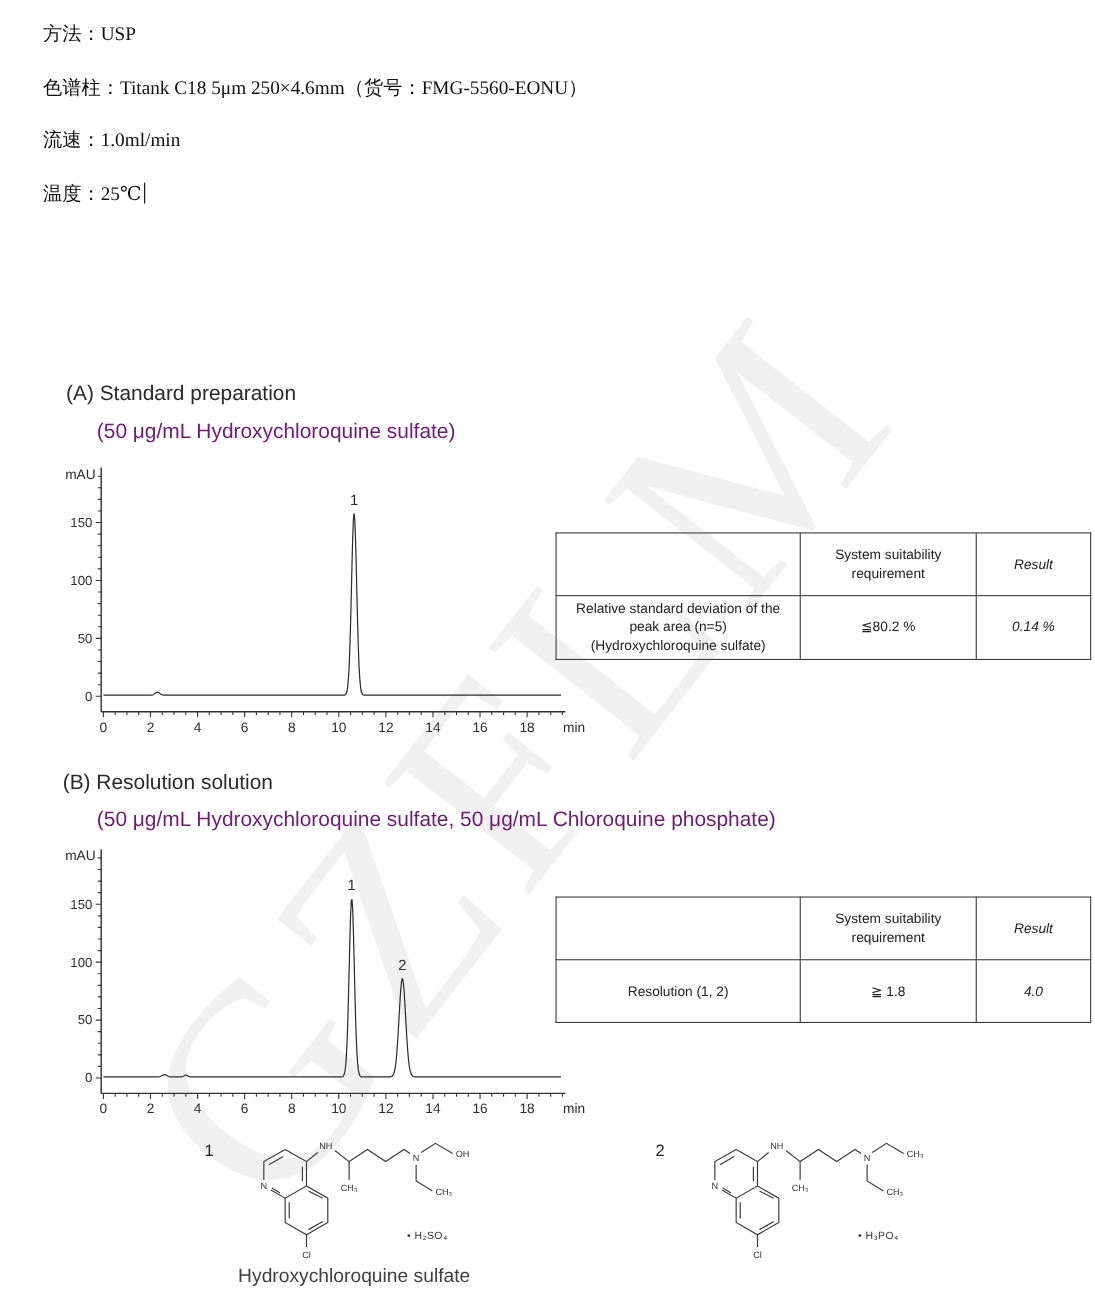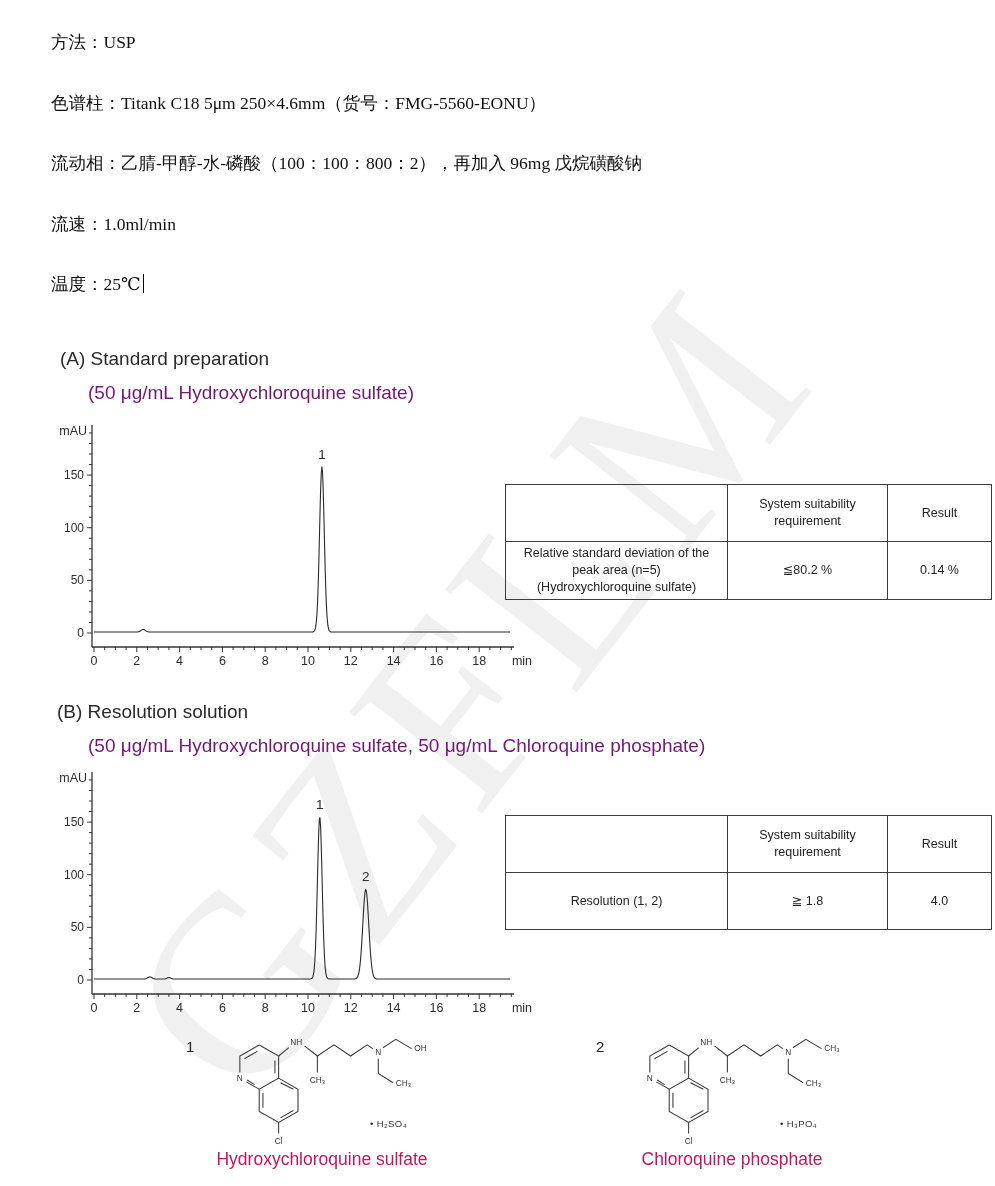--- a/index.html
+++ b/index.html
@@ -14,67 +14,66 @@
     font-family:"Liberation Serif","DejaVu Serif",serif;
     font-size:255px; letter-spacing:14px; color:#f0f0f0;
     white-space:nowrap; user-select:none;
   }
   
   .method-block {
     position:absolute; left:35px; top:4px;
     font-family:"Liberation Serif","DejaVu Serif",serif;
     font-size:17.5px; color:#101010;
   }
-  .method-block p { margin:16px; line-height:44.5px; white-space:pre-wrap; }
+  .method-block p { margin:4px; line-height:44.5px; white-space:pre-wrap; }
   .caret { display:inline-block; width:1.5px; height:19px; background:#000;
     margin-left:2px; vertical-align:-3px; }
   
   .sec-title { position:absolute; font-size:19px; color:#2a2a2a; }
   .sec-sub   { position:absolute; font-size:19px; color:#701a75; }
   
   .chrom { position:absolute; left:52px; width:490px; height:252px; }
   
   .suit-table {
     position:absolute; left:505px; width:437px;
     border-collapse:collapse; table-layout:fixed;
     font-size:12.5px; color:#222; text-align:center; background:transparent;
   }
   .suit-table th, .suit-table td {
     border:1.2px solid #3c3c3c; font-weight:normal;
     padding:3px 8px; vertical-align:middle; line-height:1.35;
   }
   .suit-table .c1 { width:205px; }
   .suit-table .c2 { width:143px; }
-  .suit-table .c3 { width:87px; }
+  .suit-table .c3 { width:87px;font-style:italic; }
   .suit-table tr.hdr  th { height:50px; }
   .suit-table tr.data td { height:50px; }
   
   .structure { position:absolute; width:280px; height:142px; }
   .structure .num { position:absolute; left:4px; top:6px; font-size:15px; color:#222; }
   .structure svg.mol { position:absolute; left:20px; top:0; }
   .structure .salt {
     position:absolute; left:188px; top:86px; font-size:9.5px;
     letter-spacing:0.4px; color:#333; white-space:nowrap;
   }
   .structure .caption {
     position:absolute; left:0; top:117px; width:100%;
-    text-align:center; font-size:17.5px; color:#be185d;
+    text-align:center; font-size:17.5px; color:#404040;
   }
   .mol line, .mol path { stroke:#3a3a3a; stroke-width:1.15; fill:none; }
   .mol text { font-family:"Liberation Sans",sans-serif; font-size:9px; fill:#333; stroke:none; }
 </style>
 </head>
 <body>
 
 <div class="watermark">GZFLM</div>
 
 <div class="method-block">
   <p>方法：USP</p>
   <p>色谱柱：Titank C18 5μm 250×4.6mm（货号：FMG-5560-EONU）</p>
-  <p>流动相：乙腈-甲醇-水-磷酸（100：100：800：2），再加入 96mg 戊烷磺酸钠</p>
   <p>流速：1.0ml/min</p>
   <p><span>温度：25℃</span><span class="caret"></span></p>
 </div>
 
 <div class="sec-title" style="left:60px; top:348px;">(A) Standard preparation</div>
 <div class="sec-sub" style="left:88px; top:382px;">(50 μg/mL Hydroxychloroquine sulfate)</div>
 <svg class="chrom" id="chart-a" style="top:418px;" viewBox="0 0 490 252">
     <line x1="40" y1="7" x2="40" y2="229" stroke="#333" stroke-width="1.3"></line>
     <line x1="40" y1="229" x2="462" y2="229" stroke="#333" stroke-width="1.3"></line>
     <line x1="35" y1="215" x2="40" y2="215" stroke="#333" stroke-width="1"></line>
@@ -323,14 +322,13 @@
     <path d="M186,29 L186,45 L202,55"></path>
     <text x="36" y="53" text-anchor="middle">N</text>
     <text x="78" y="121" text-anchor="middle">Cl</text>
     <text x="97" y="14" text-anchor="middle">NH</text>
     <text x="120" y="55" text-anchor="middle">CH₃</text>
     <text x="186" y="25" text-anchor="middle">N</text>
     <text x="225" y="21" text-anchor="start">CH₃</text>
     <text x="205" y="59" text-anchor="start">CH₃</text>
   </svg>
   <span class="salt">•  H₃PO₄</span>
-  <div class="caption">Chloroquine phosphate</div>
 </div>
 
 </body></html>

